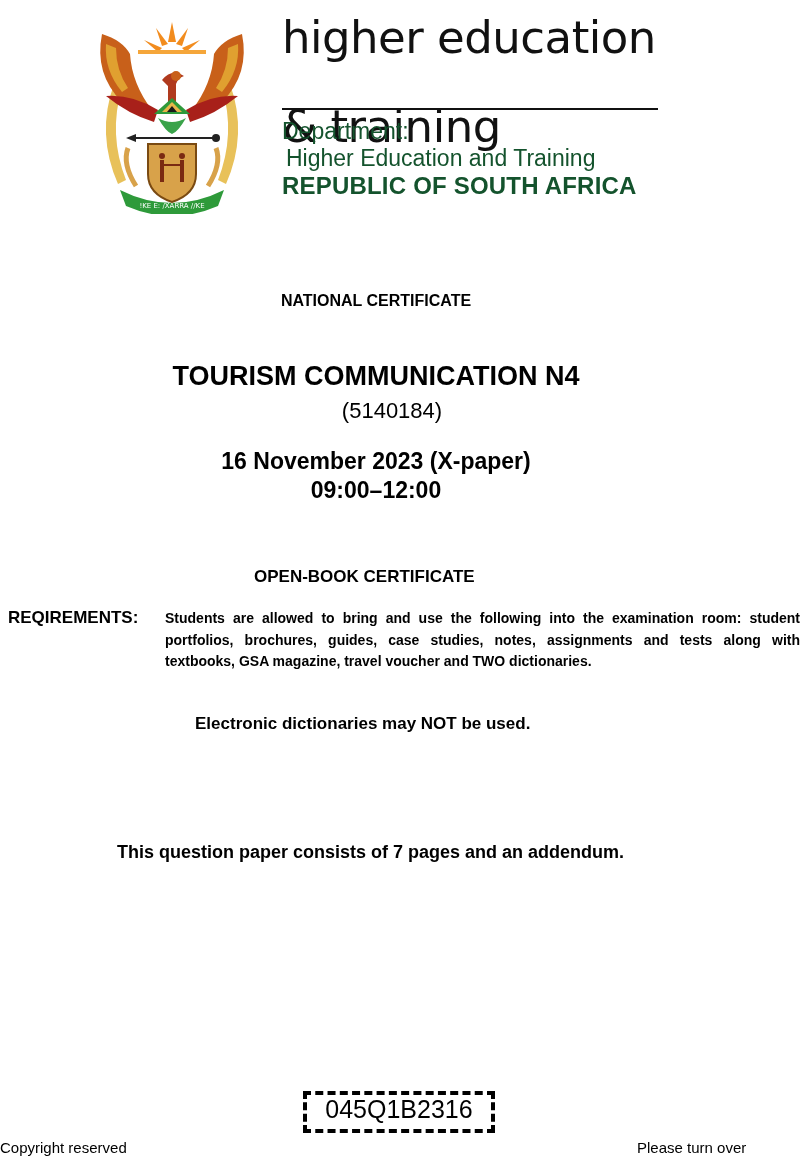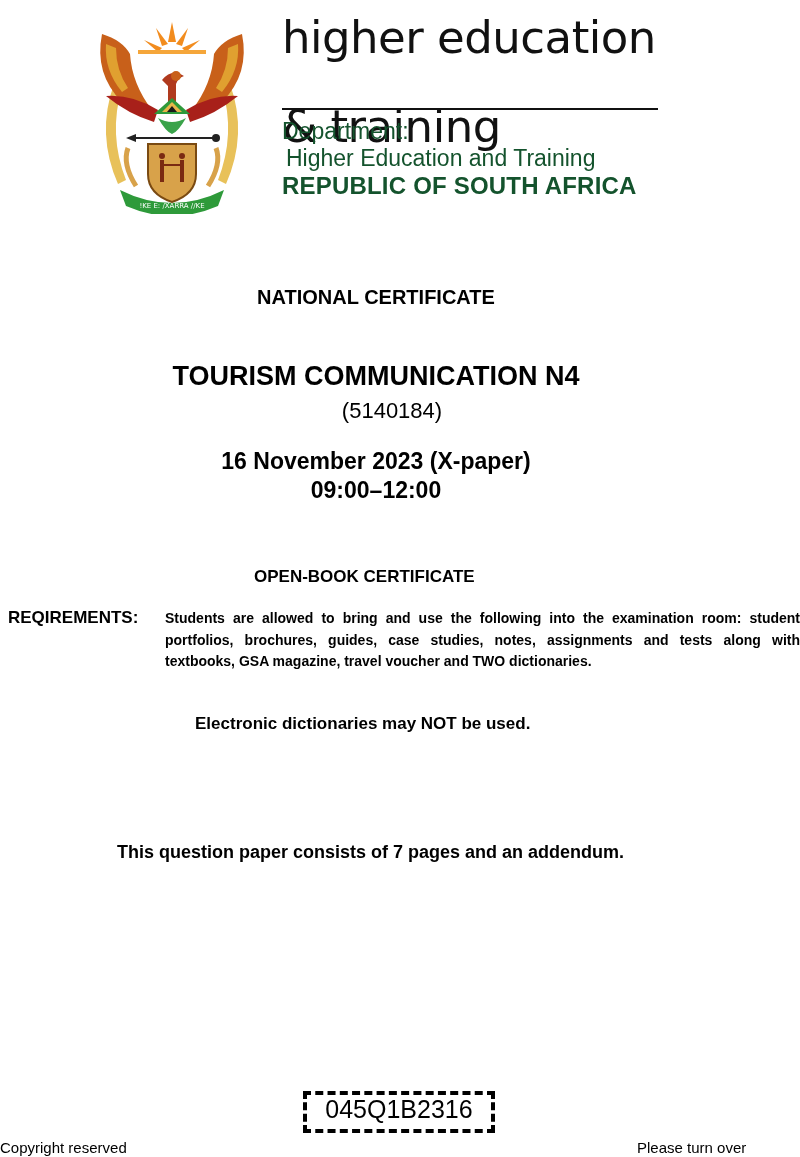--- a/index.html
+++ b/index.html
@@ -12,21 +12,21 @@
   #brand1 { left: 282px; top: 16px; }
   #brand2 { left: 282px; top: 58px; margin-top: 47px; }
   #brand-rule { left: 282px; top: 108px; width: 376px; height: 2px; background: #111; }
   .dept { font-family: "Liberation Sans", sans-serif; font-size: 23px; line-height: 27px; color: #14532d; white-space: nowrap; }
   #dept1 { left: 282px; top: 118px; }
   #dept2 { left: 286px; top: 145px; }
   #dept3 { left: 282px; top: 172px; font-weight: bold; font-size: 24px; letter-spacing: 0.2px; }
 
   
   .center { left: 0; width: 752px; text-align: center; white-space: nowrap; }
-  #nat-cert { top: 286px; font-size: 20px; font-weight: bold; }
+  #nat-cert { top: 292px; font-size: 16px; font-weight: bold; }
   #subject { top: 344px; font-size: 27px; font-weight: bold; margin-top: 17px; }
   #code { top: 398px; font-size: 22px; margin-left: 16px; }
   #date { top: 448px; font-size: 23px; font-weight: bold; }
   #time { top: 477px; font-size: 23px; font-weight: bold; }
   #openbook { left: 254px; top: 567px; font-size: 17px; font-weight: bold; }
   #req-label { left: 8px; top: 608px; font-size: 17px; font-weight: bold; }
   #req-text { left: 165px; top: 608px; width: 635px; font-size: 14px; font-weight: bold; line-height: 21.5px; text-align: justify; }
   #electronic { left: 195px; top: 714px; font-size: 17px; font-weight: bold; }
   #pages-note { left: 117px; top: 842px; font-size: 18px; font-weight: bold; }
 

